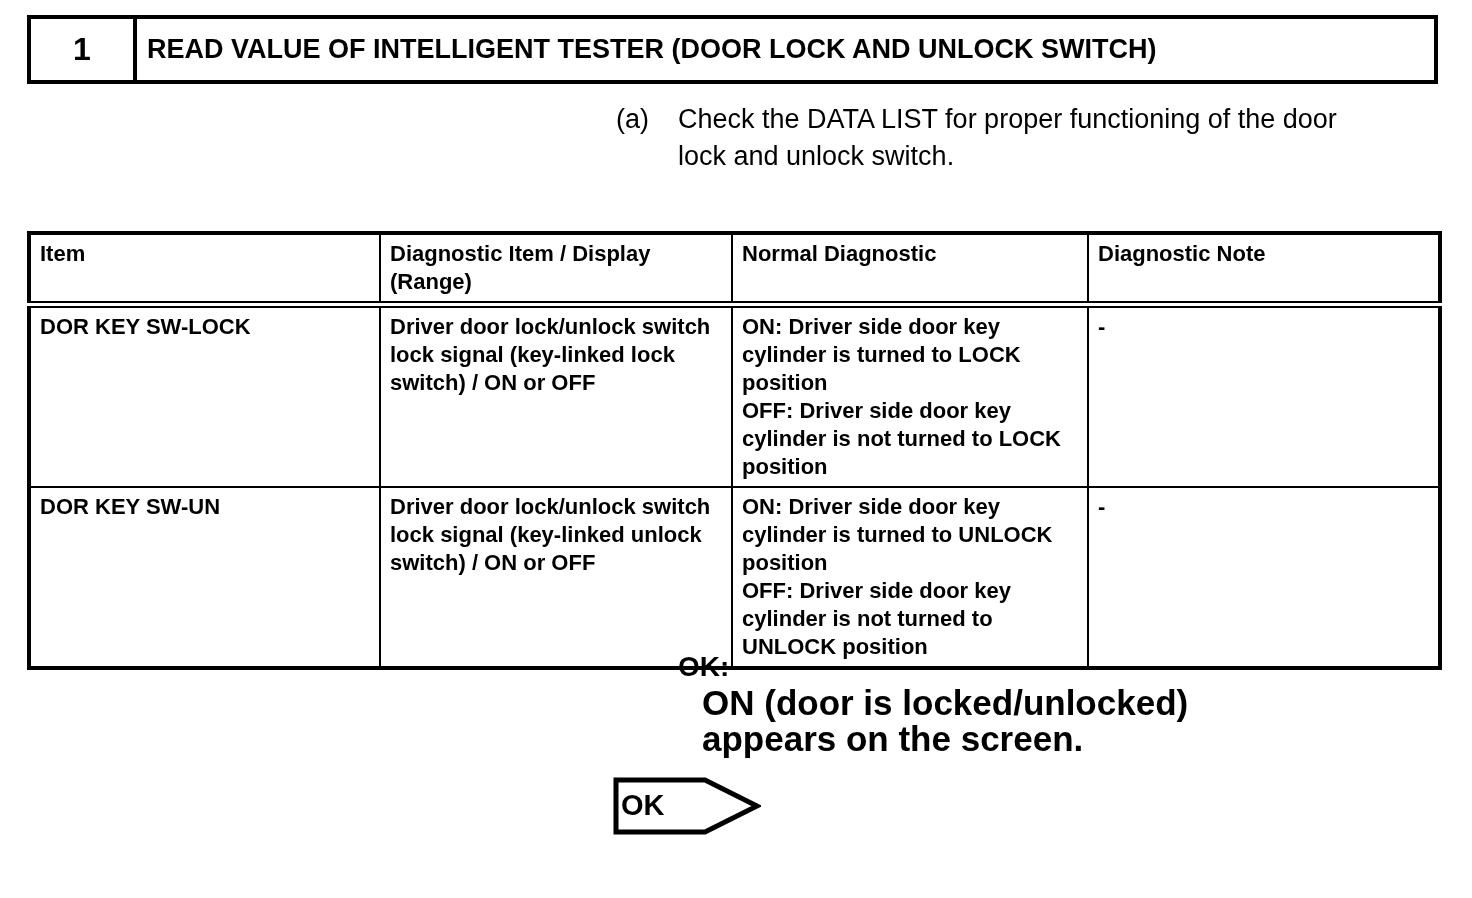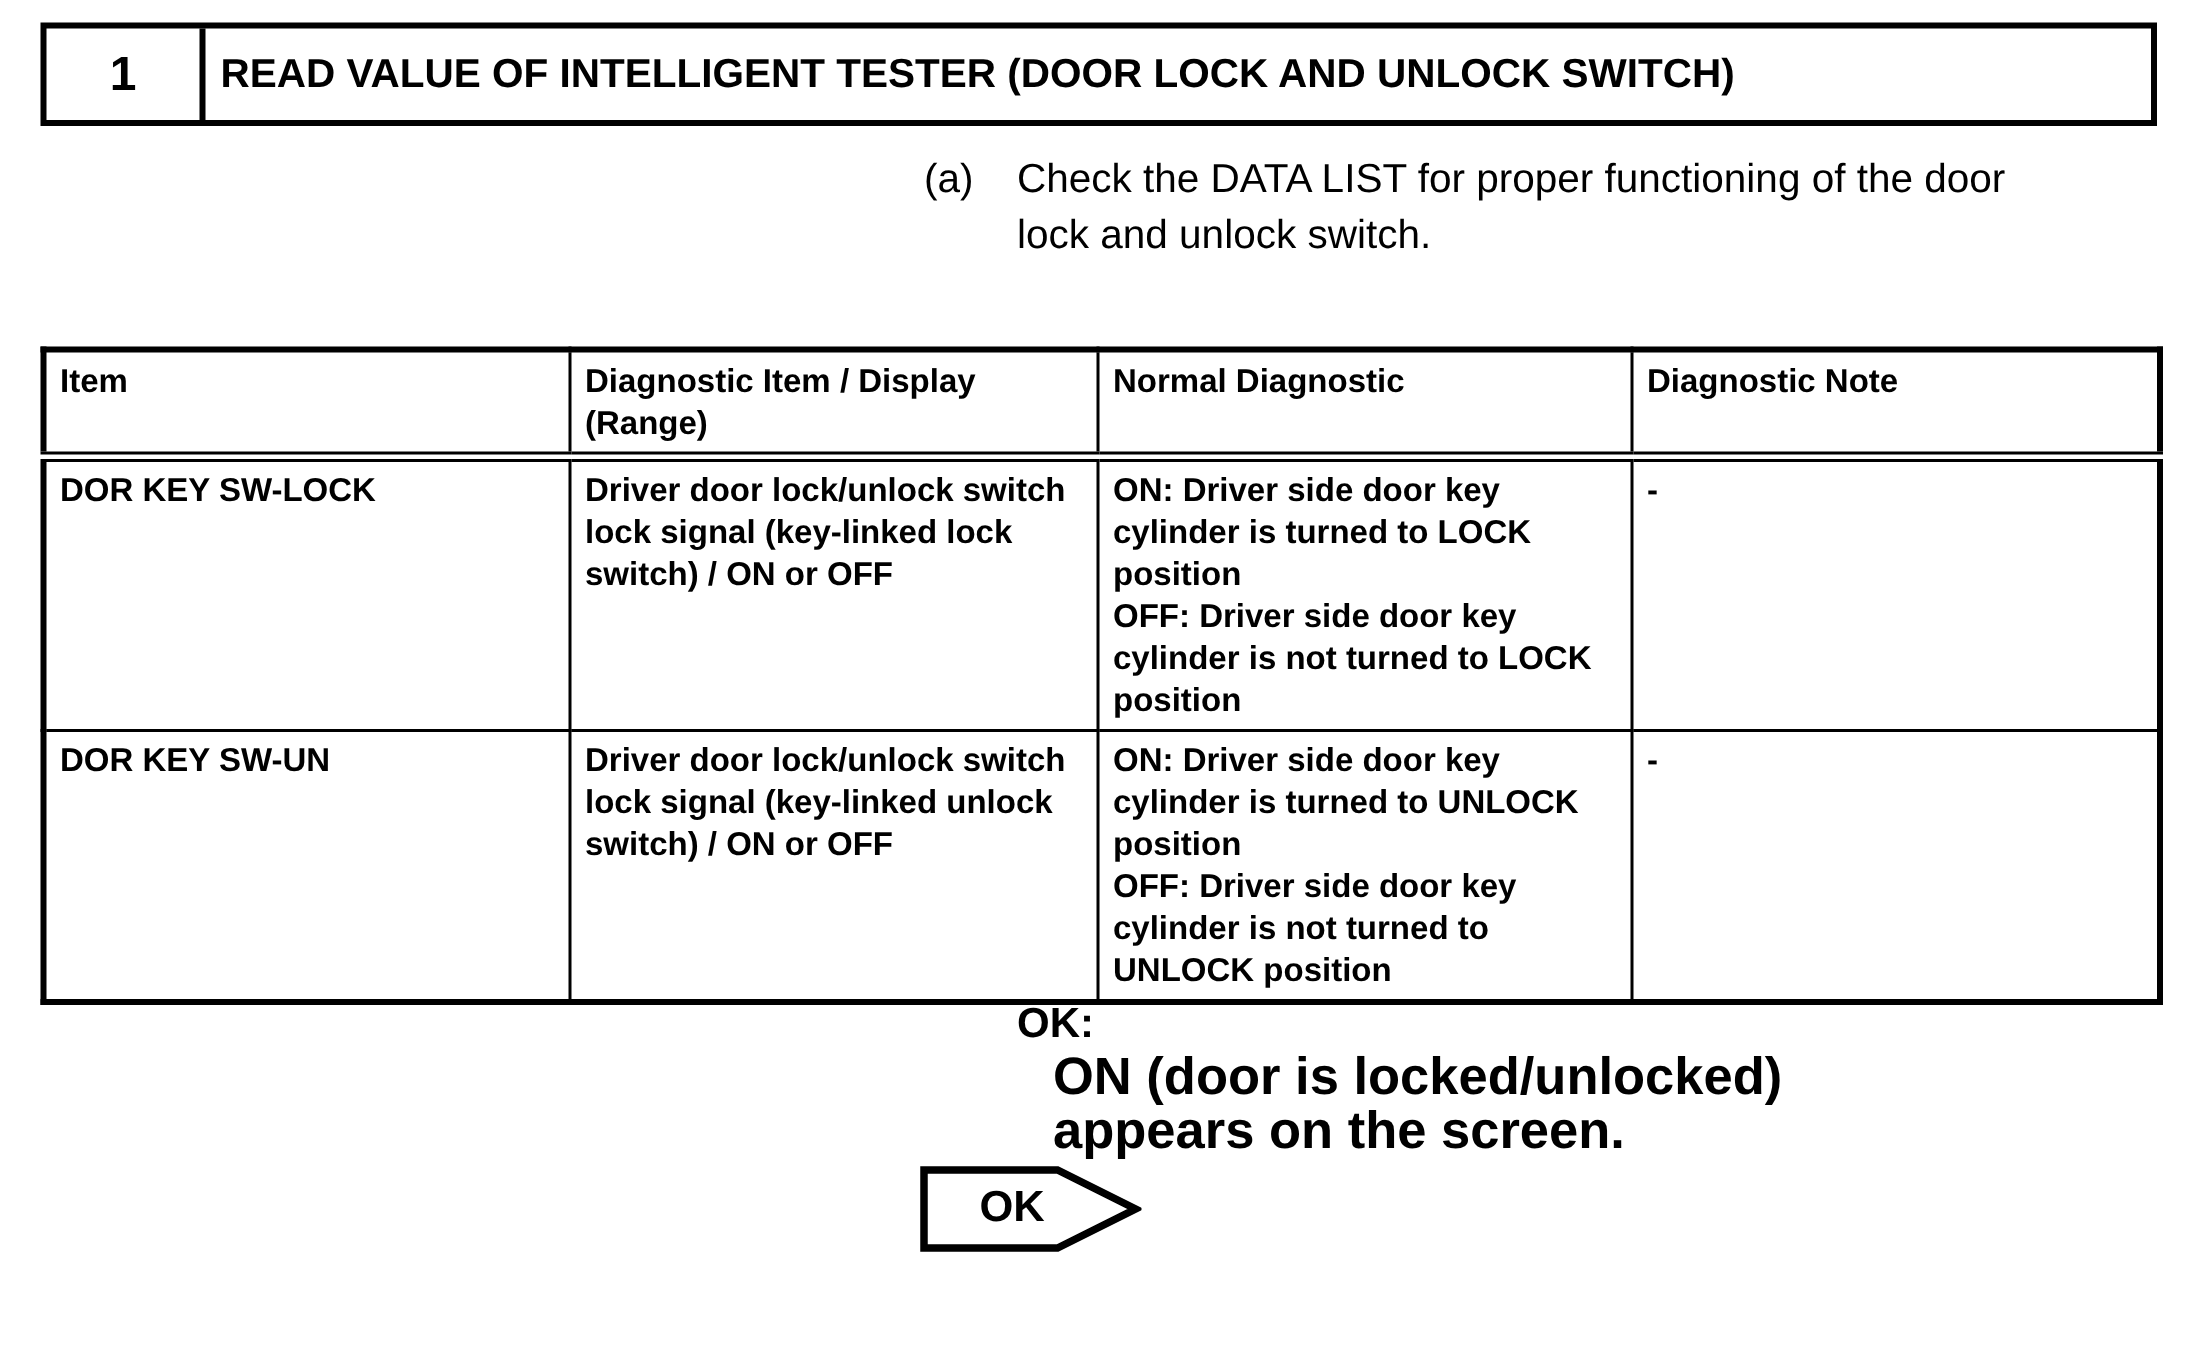--- a/index.html
+++ b/index.html
@@ -76,39 +76,38 @@
   .data-table thead th { border-bottom: 7px double #000; }
   .data-table thead tr { height: 65px; }
   .data-table tbody tr.row-lock { height: 173px; }
   .data-table tbody tr.row-unlock { height: 178px; }
 
   
   .ok-block {
     position: absolute;
     left: 678px; top: 649px;
     font-weight: bold;
-    margin-top: 15px;
   }
   .ok-label { font-size: 28px; line-height: 36px; }
   .ok-text {
     margin-left: 24px;
     width: 630px;
     font-size: 35px; line-height: 36px;
   }
 
   
   .ok-arrow {
     position: absolute;
     left: 613px; top: 777px;
     width: 148px; height: 58px;
   }
   .ok-arrow svg { display: block; width: 148px; height: 58px; }
   .ok-arrow-label {
     position: absolute;
-    left: 40px; top: 50%;
+    left: 8px; top: 50%;
     transform: translateY(-52%);
     font-size: 29px; font-weight: bold;
   }
   .action-box {
     position: absolute;
     left: 772px; top: 778px;
     width: 666px; height: 98px;
     border: 5px solid #000;
     box-sizing: border-box;
     display: flex; align-items: center;

